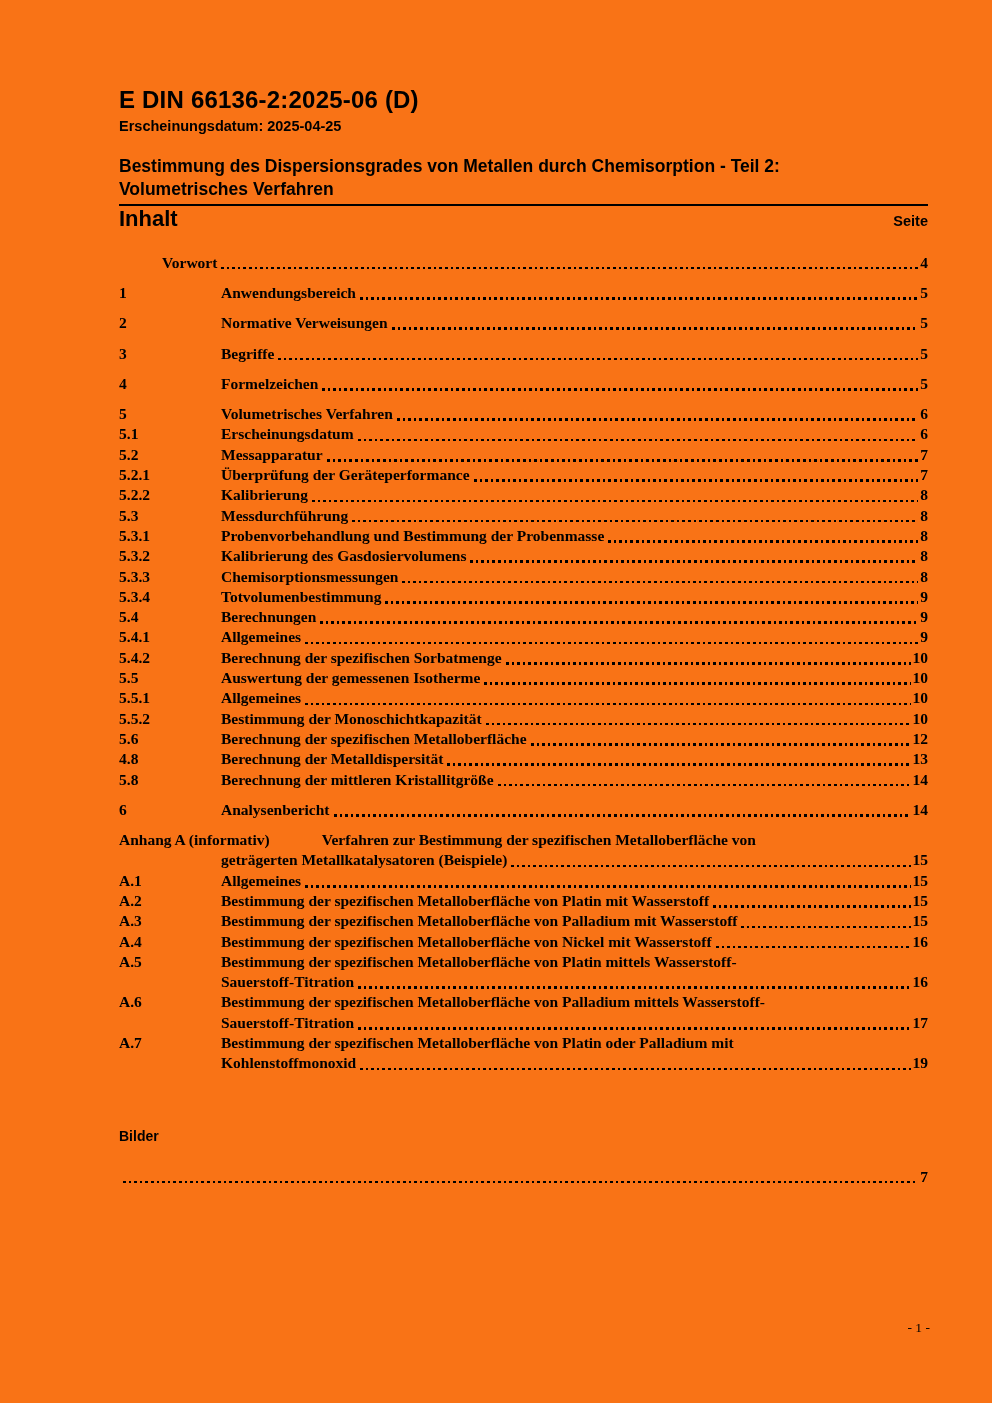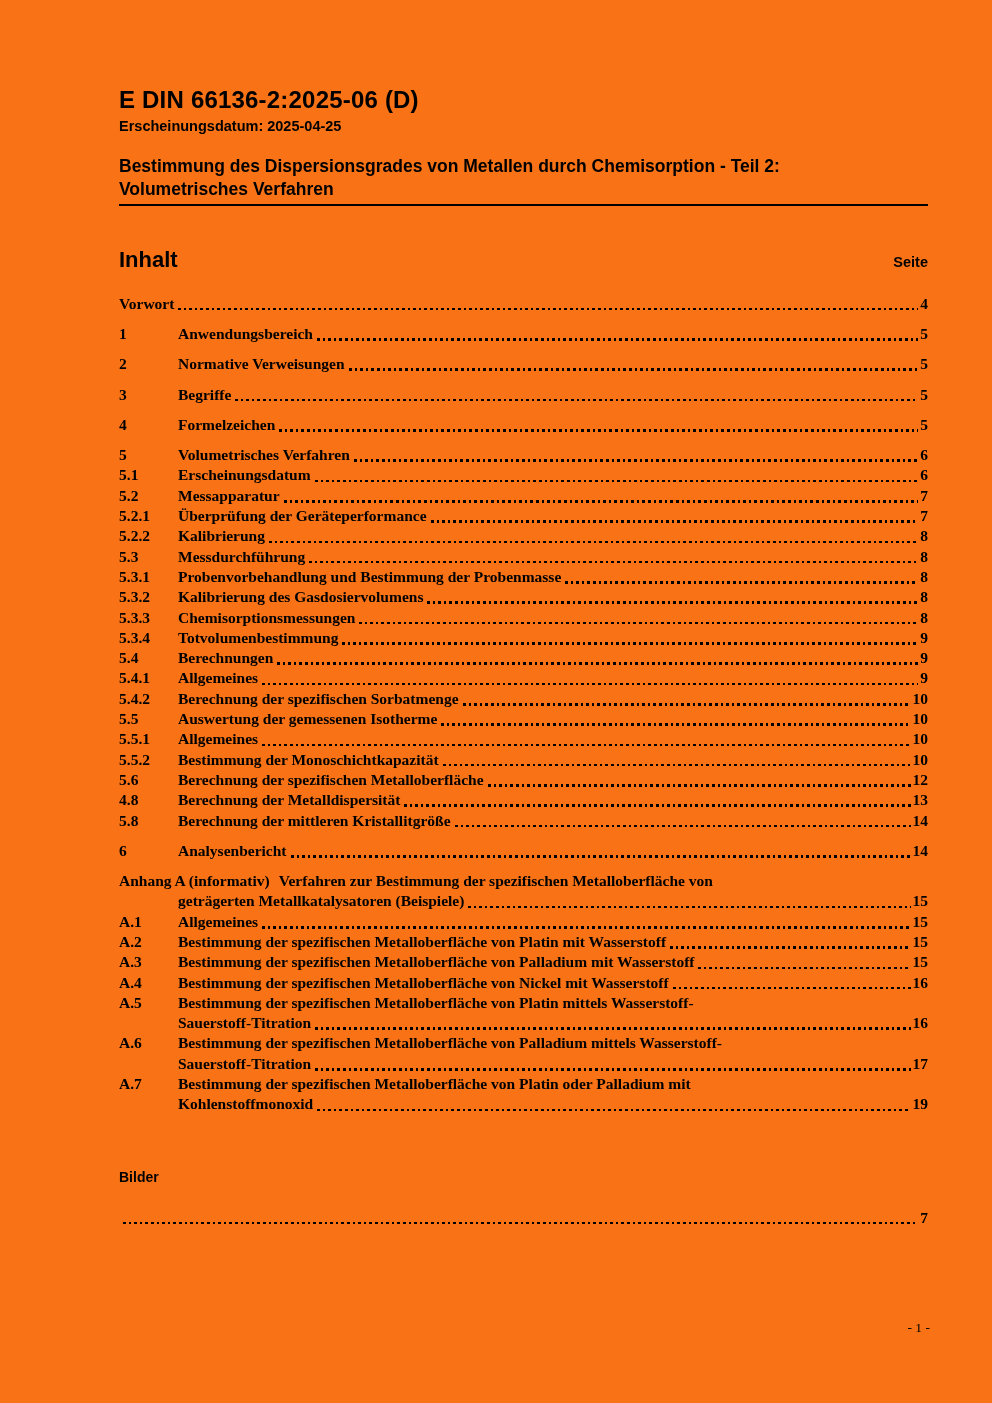--- a/index.html
+++ b/index.html
@@ -34,21 +34,20 @@
     font-size: 17.5px;
     line-height: 1.3;
     margin-top: 21px;
   }
   .hdr-rule {
     border-bottom: 2.5px solid #000;
     margin-top: 3px;
   }
   
   .toc-head {
-    margin-top: 41px;
     display: flex;
     justify-content: space-between;
     align-items: baseline;
   }
   .toc-heading {
     font-family: "Liberation Sans", sans-serif;
     font-weight: bold;
     font-size: 22px;
   }
   .page-col-label {
@@ -64,21 +63,21 @@
     line-height: 20.3px;
   }
   .row { display: flex; }
   .row.major { margin-top: 10px; }
   .row .num { flex: 0 0 59px; }
   .row .body { flex: 1 1 auto; min-width: 0; }
   .row.block { display: block; }
   .l1, .l2 { display: flex; }
   .l2.ind { margin-left: 59px; }
   .hang { margin-right: 9px; white-space: nowrap; }
-  .t { white-space: nowrap; }
+  .t { white-space: nowrap; margin-left: 43px; }
   .leader {
     flex: 1 1 auto;
     height: 2.6px;
     align-self: flex-end;
     margin: 0 2px 3.5px 4px;
     background-image: repeating-linear-gradient(90deg,
       #000 0, #000 2.6px, transparent 2.6px, transparent 5.6px);
   }
   .pg { white-space: nowrap; }
   

